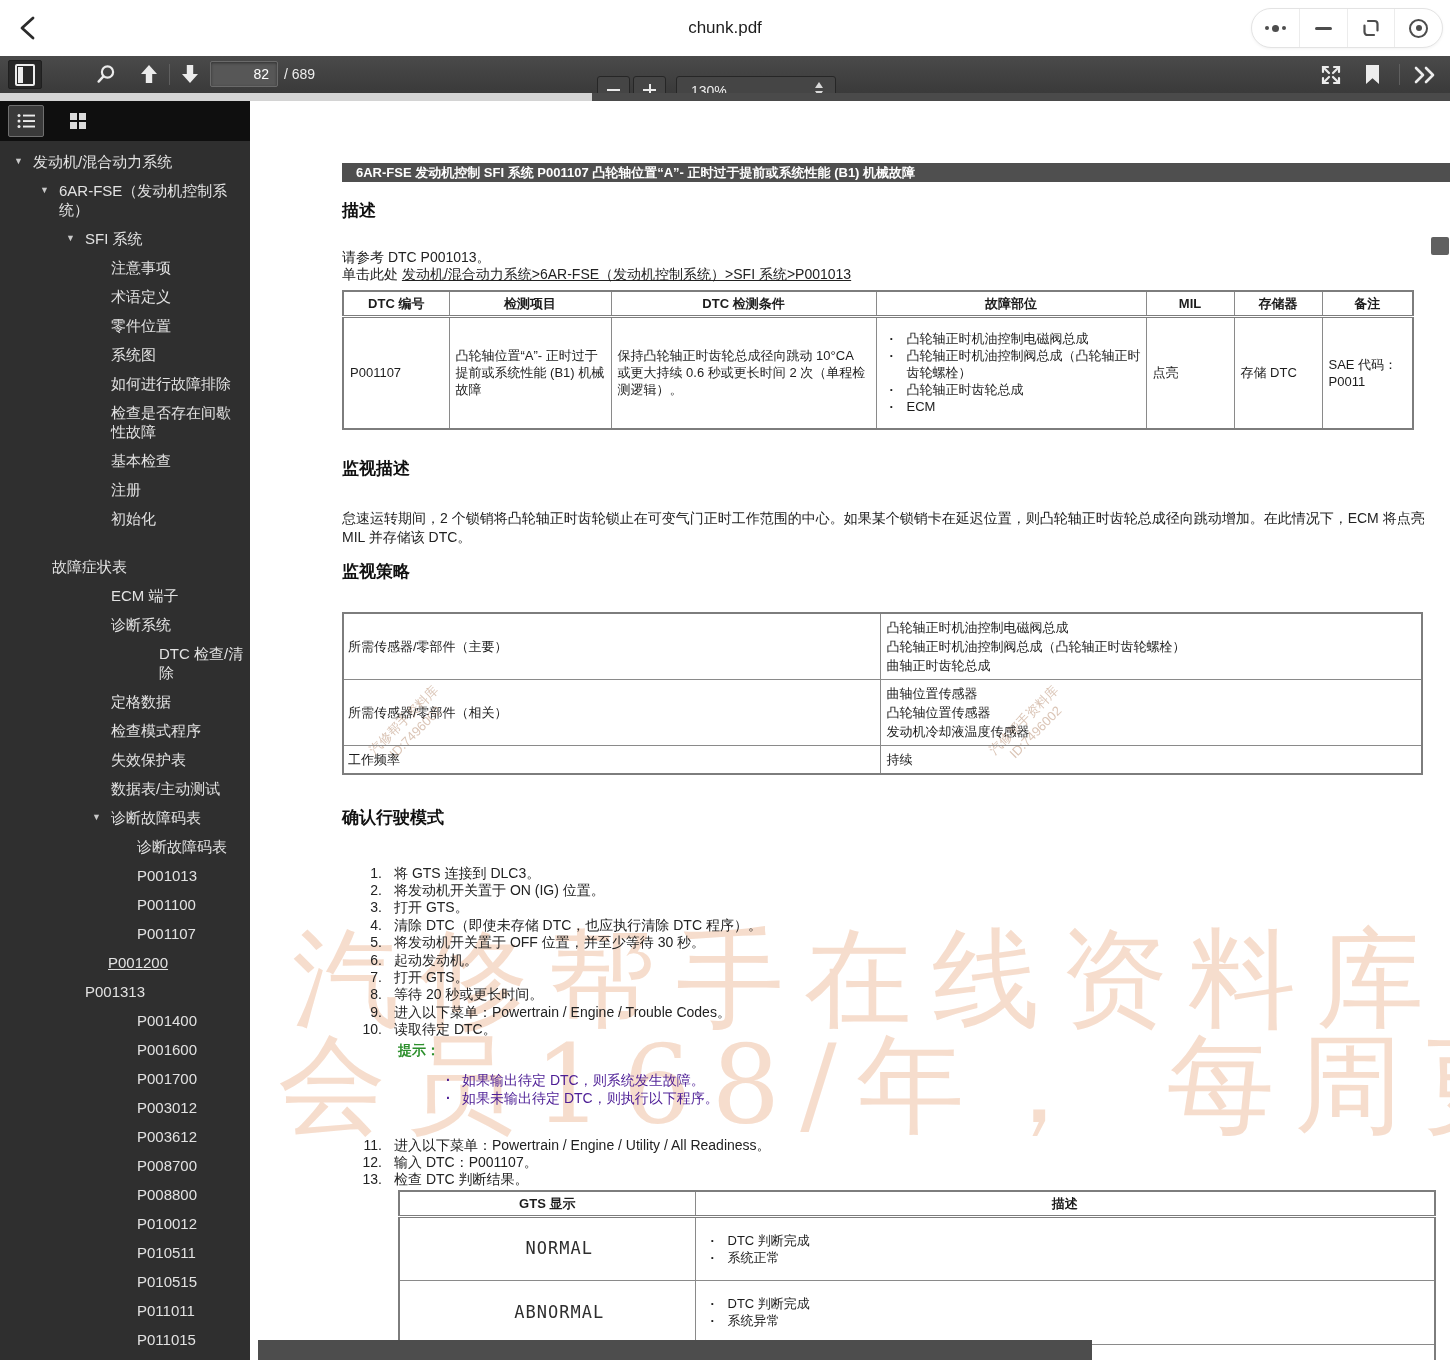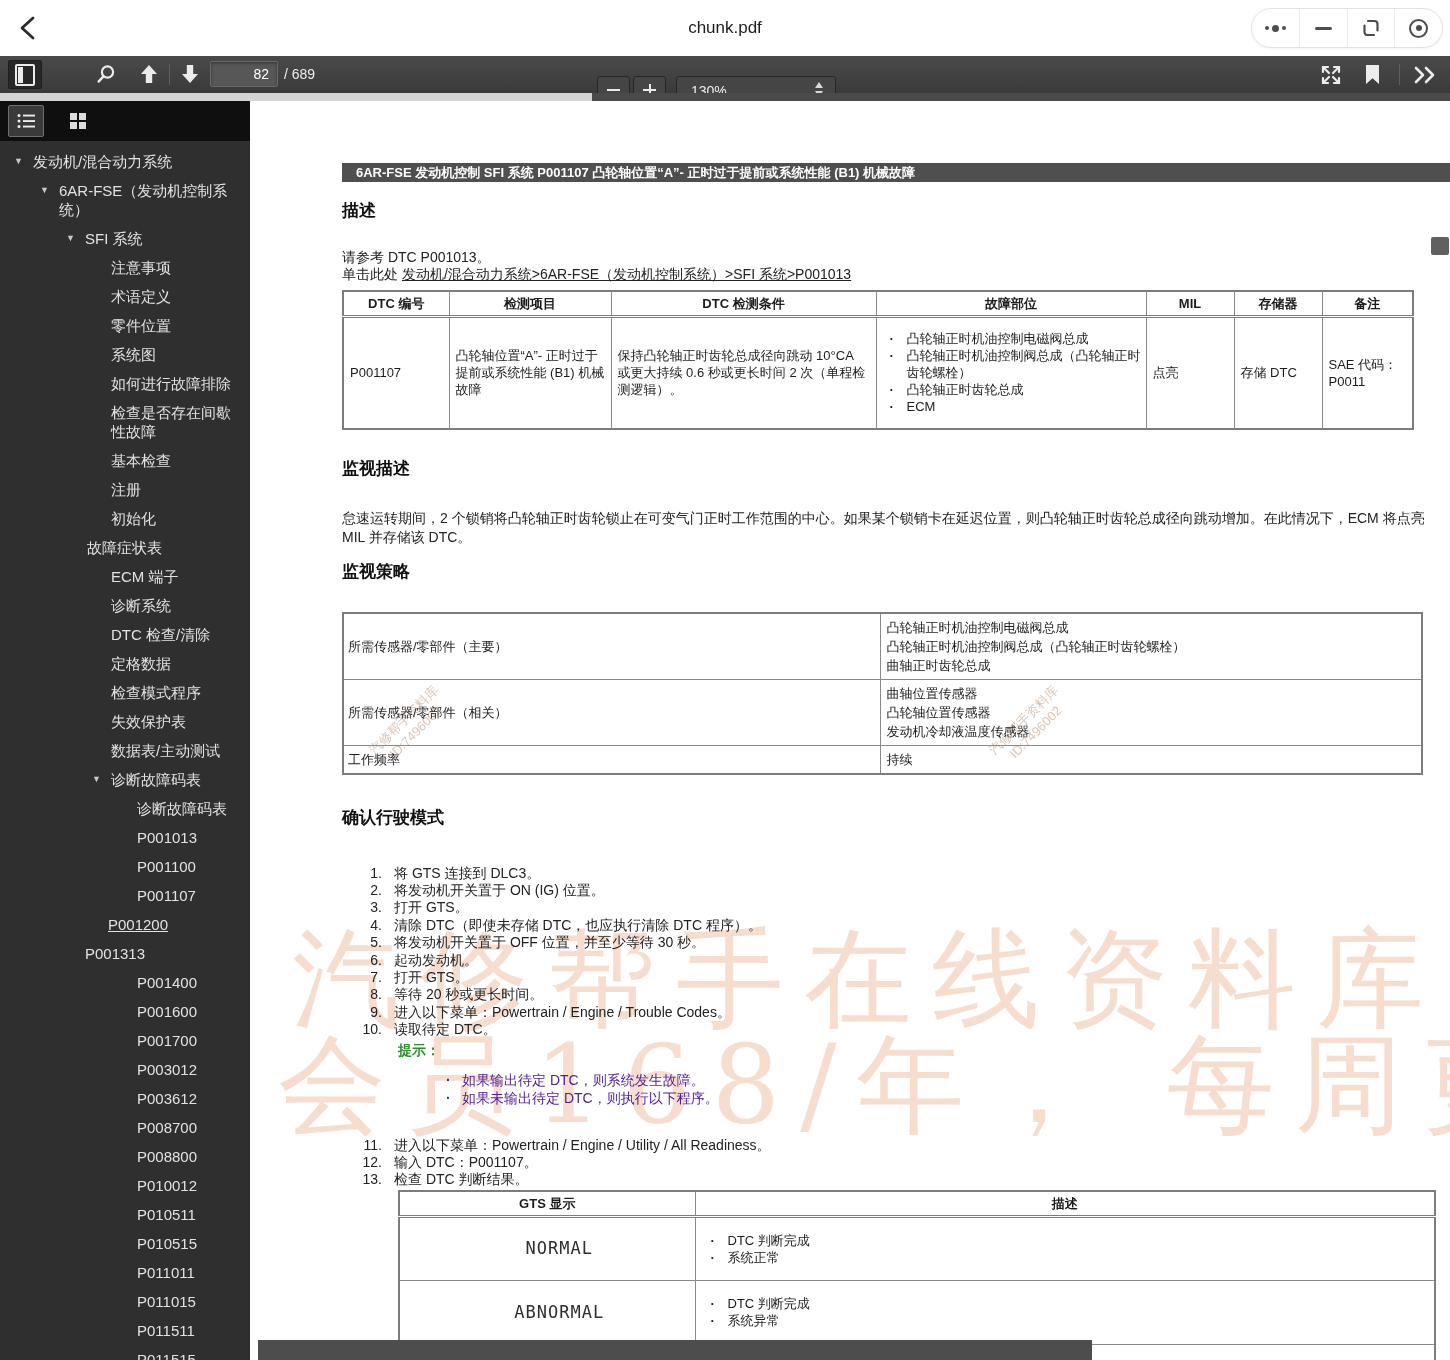--- a/index.html
+++ b/index.html
@@ -280,33 +280,33 @@
         <span class="tree-label">基本检查</span>
       </div>
       <div class="tree-row" style="padding-left: 92px;">
         <span class="caret"></span>
         <span class="tree-label">注册</span>
       </div>
       <div class="tree-row" style="padding-left: 92px;">
         <span class="caret"></span>
         <span class="tree-label">初始化</span>
       </div>
-      <div class="tree-row" style="padding-left: 68px;">
+      <div class="tree-row" style="padding-left: 52px; flex-direction: column;">
         <span class="caret"></span>
         <span class="tree-label">故障症状表</span>
       </div>
       <div class="tree-row" style="padding-left: 92px;">
         <span class="caret"></span>
         <span class="tree-label">ECM 端子</span>
       </div>
       <div class="tree-row" style="padding-left: 92px;">
         <span class="caret"></span>
         <span class="tree-label">诊断系统</span>
       </div>
-      <div class="tree-row" style="padding-left: 92px;">
+      <div class="tree-row" style="padding-left: 92px; gap: 48px;">
         <span class="caret"></span>
         <span class="tree-label">DTC 检查/清除</span>
       </div>
       <div class="tree-row" style="padding-left: 92px;">
         <span class="caret"></span>
         <span class="tree-label">定格数据</span>
       </div>
       <div class="tree-row" style="padding-left: 92px;">
         <span class="caret"></span>
         <span class="tree-label">检查模式程序</span>

